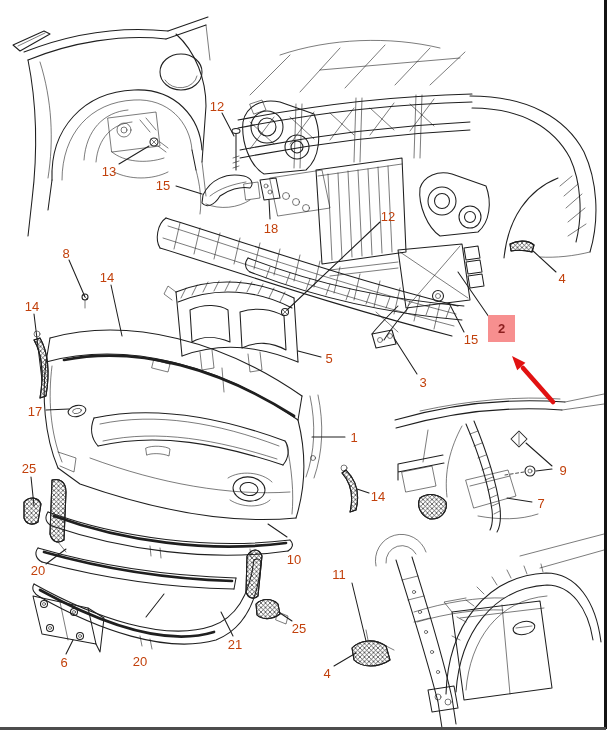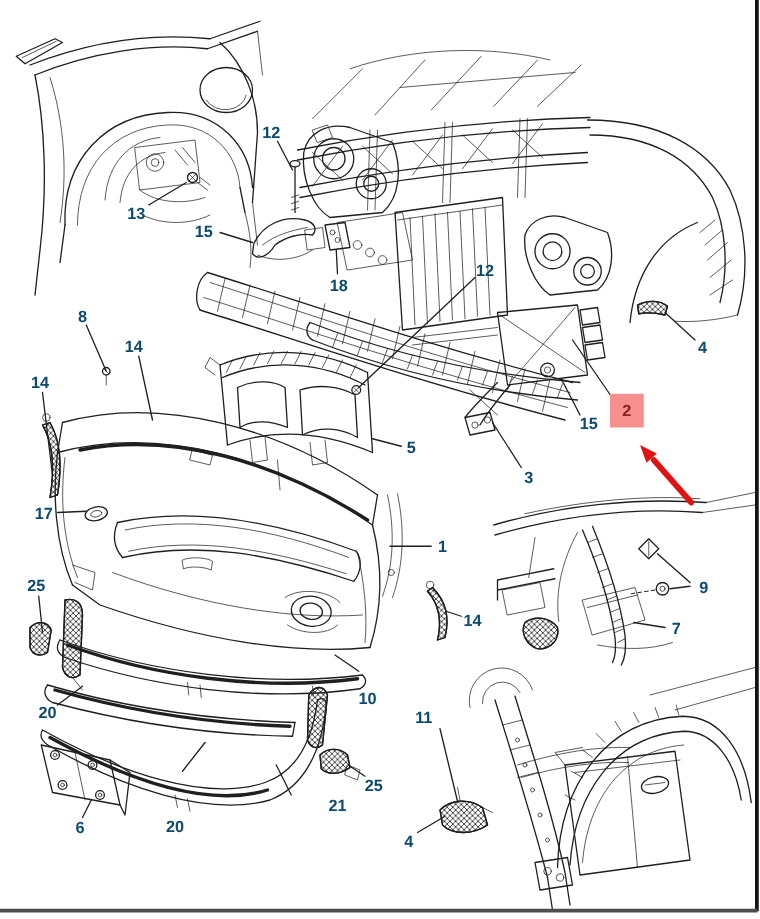--- a/index.html
+++ b/index.html
@@ -7,21 +7,21 @@
   #dsvg{position:absolute;left:0;top:0}
   #dsvg *{fill:none;stroke:var(--ink);stroke-width:1.05;stroke-linecap:round;stroke-linejoin:round}
   #dsvg .thin{stroke-width:.65;opacity:.9}
   #dsvg .thick{stroke-width:2.7}
   #dsvg .leader{stroke-width:1.2}
   #dsvg .dash{stroke-dasharray:3 2.5;stroke-width:.8}
   #dsvg .hx{fill:url(#xh)}
   #dsvg pattern path{stroke-width:.65}
   #dsvg .red{stroke:var(--red);stroke-width:4.6}
   #dsvg .redhead{fill:var(--red);stroke:none}
-  .co{position:absolute;transform:translate(-50%,-50%);font-weight:bold;font-size:13px;color:#0c4a6e;user-select:none;line-height:1}
+  .co{position:absolute;transform:translate(-50%,-50%);font-weight:normal;font-size:13px;color:#c2410c;user-select:none;line-height:1}
   .hl{position:absolute;display:flex;align-items:center;justify-content:center;font-weight:bold;font-size:13px;user-select:none}
   .frame-right{position:absolute;top:0;left:604px;width:2.5px;height:729px}
   .frame-bottom{position:absolute;left:0;top:727px;width:606px;height:2.5px}
 </style>
 </head>
 <body style="background: rgb(255, 255, 255);">
 
 <div class="canvas">
 
 <svg id="dsvg" width="608" height="735" viewBox="0 0 608 735">
@@ -347,21 +347,21 @@
   <div class="co" style="left: 562px; top: 278px;">4</div>
   <div class="co" style="left: 35px; top: 411px; text-align: center;">17</div>
   <div class="co" style="left: 354px; top: 437px;">1</div>
   <div class="co" style="left: 29px; top: 468px;">25</div>
   <div class="co" style="left: 378px; top: 496px;">14</div>
   <div class="co" style="left: 294px; top: 543px; margin-top: 16px;">10</div>
   <div class="co" style="left: 38px; top: 570px;">20</div>
   <div class="co" style="left: 563px; top: 470px;">9</div>
   <div class="co" style="left: 541px; top: 503px;">7</div>
   <div class="co" style="left: 140px; top: 661px;">20</div>
-  <div class="co" style="left: 235px; top: 644px; margin-left: 35px;">21</div>
+  <div class="co" style="left: 235px; top: 644px;">21</div>
   <div class="co" style="left: 299px; top: 628px;">25</div>
   <div class="co" style="left: 64px; top: 662px;">6</div>
   <div class="co" style="left: 339px; top: 574px;">11</div>
   <div class="co" style="left: 327px; top: 673px;">4</div>
 </div>
 
 <div class="hl" id="hl-box" style="left: 488px; top: 315px; width: 27px; height: 27px; background: rgb(247, 143, 143); color: rgb(139, 30, 30);">2</div>
 
 <div class="frame-right" style="background: rgb(20, 20, 20);"></div>
 <div class="frame-bottom" style="background: rgb(77, 77, 77);"></div>

